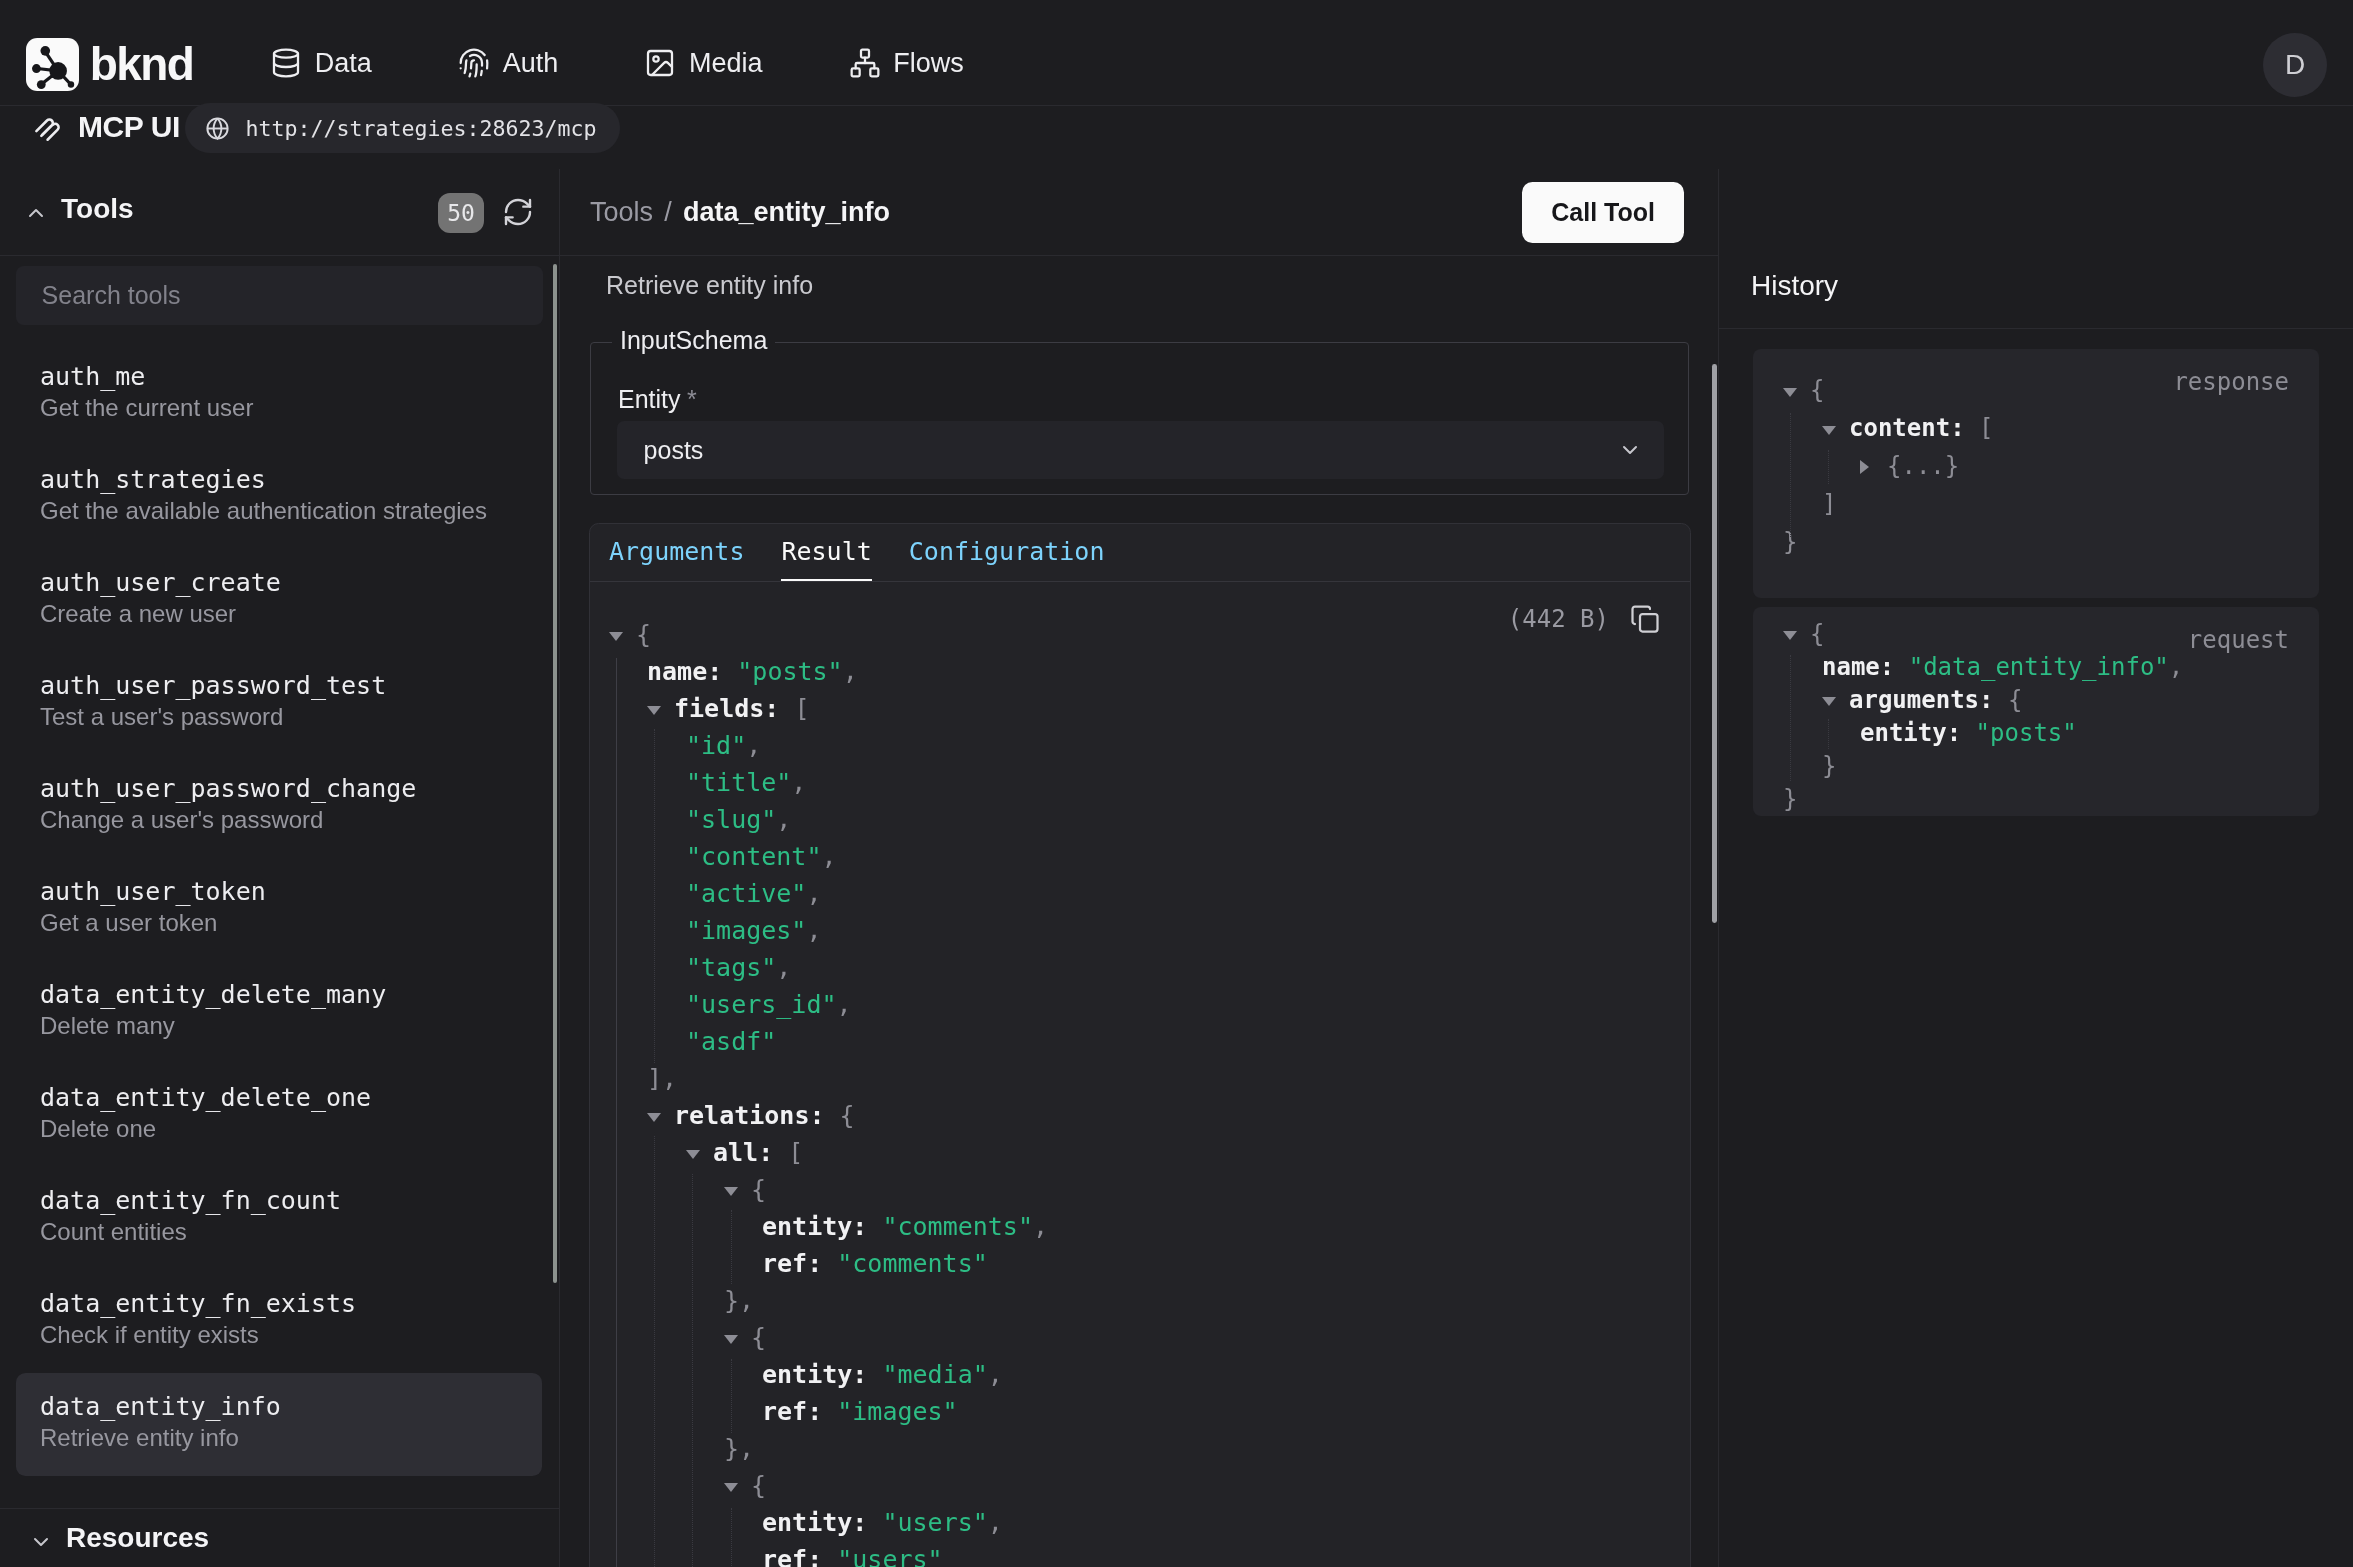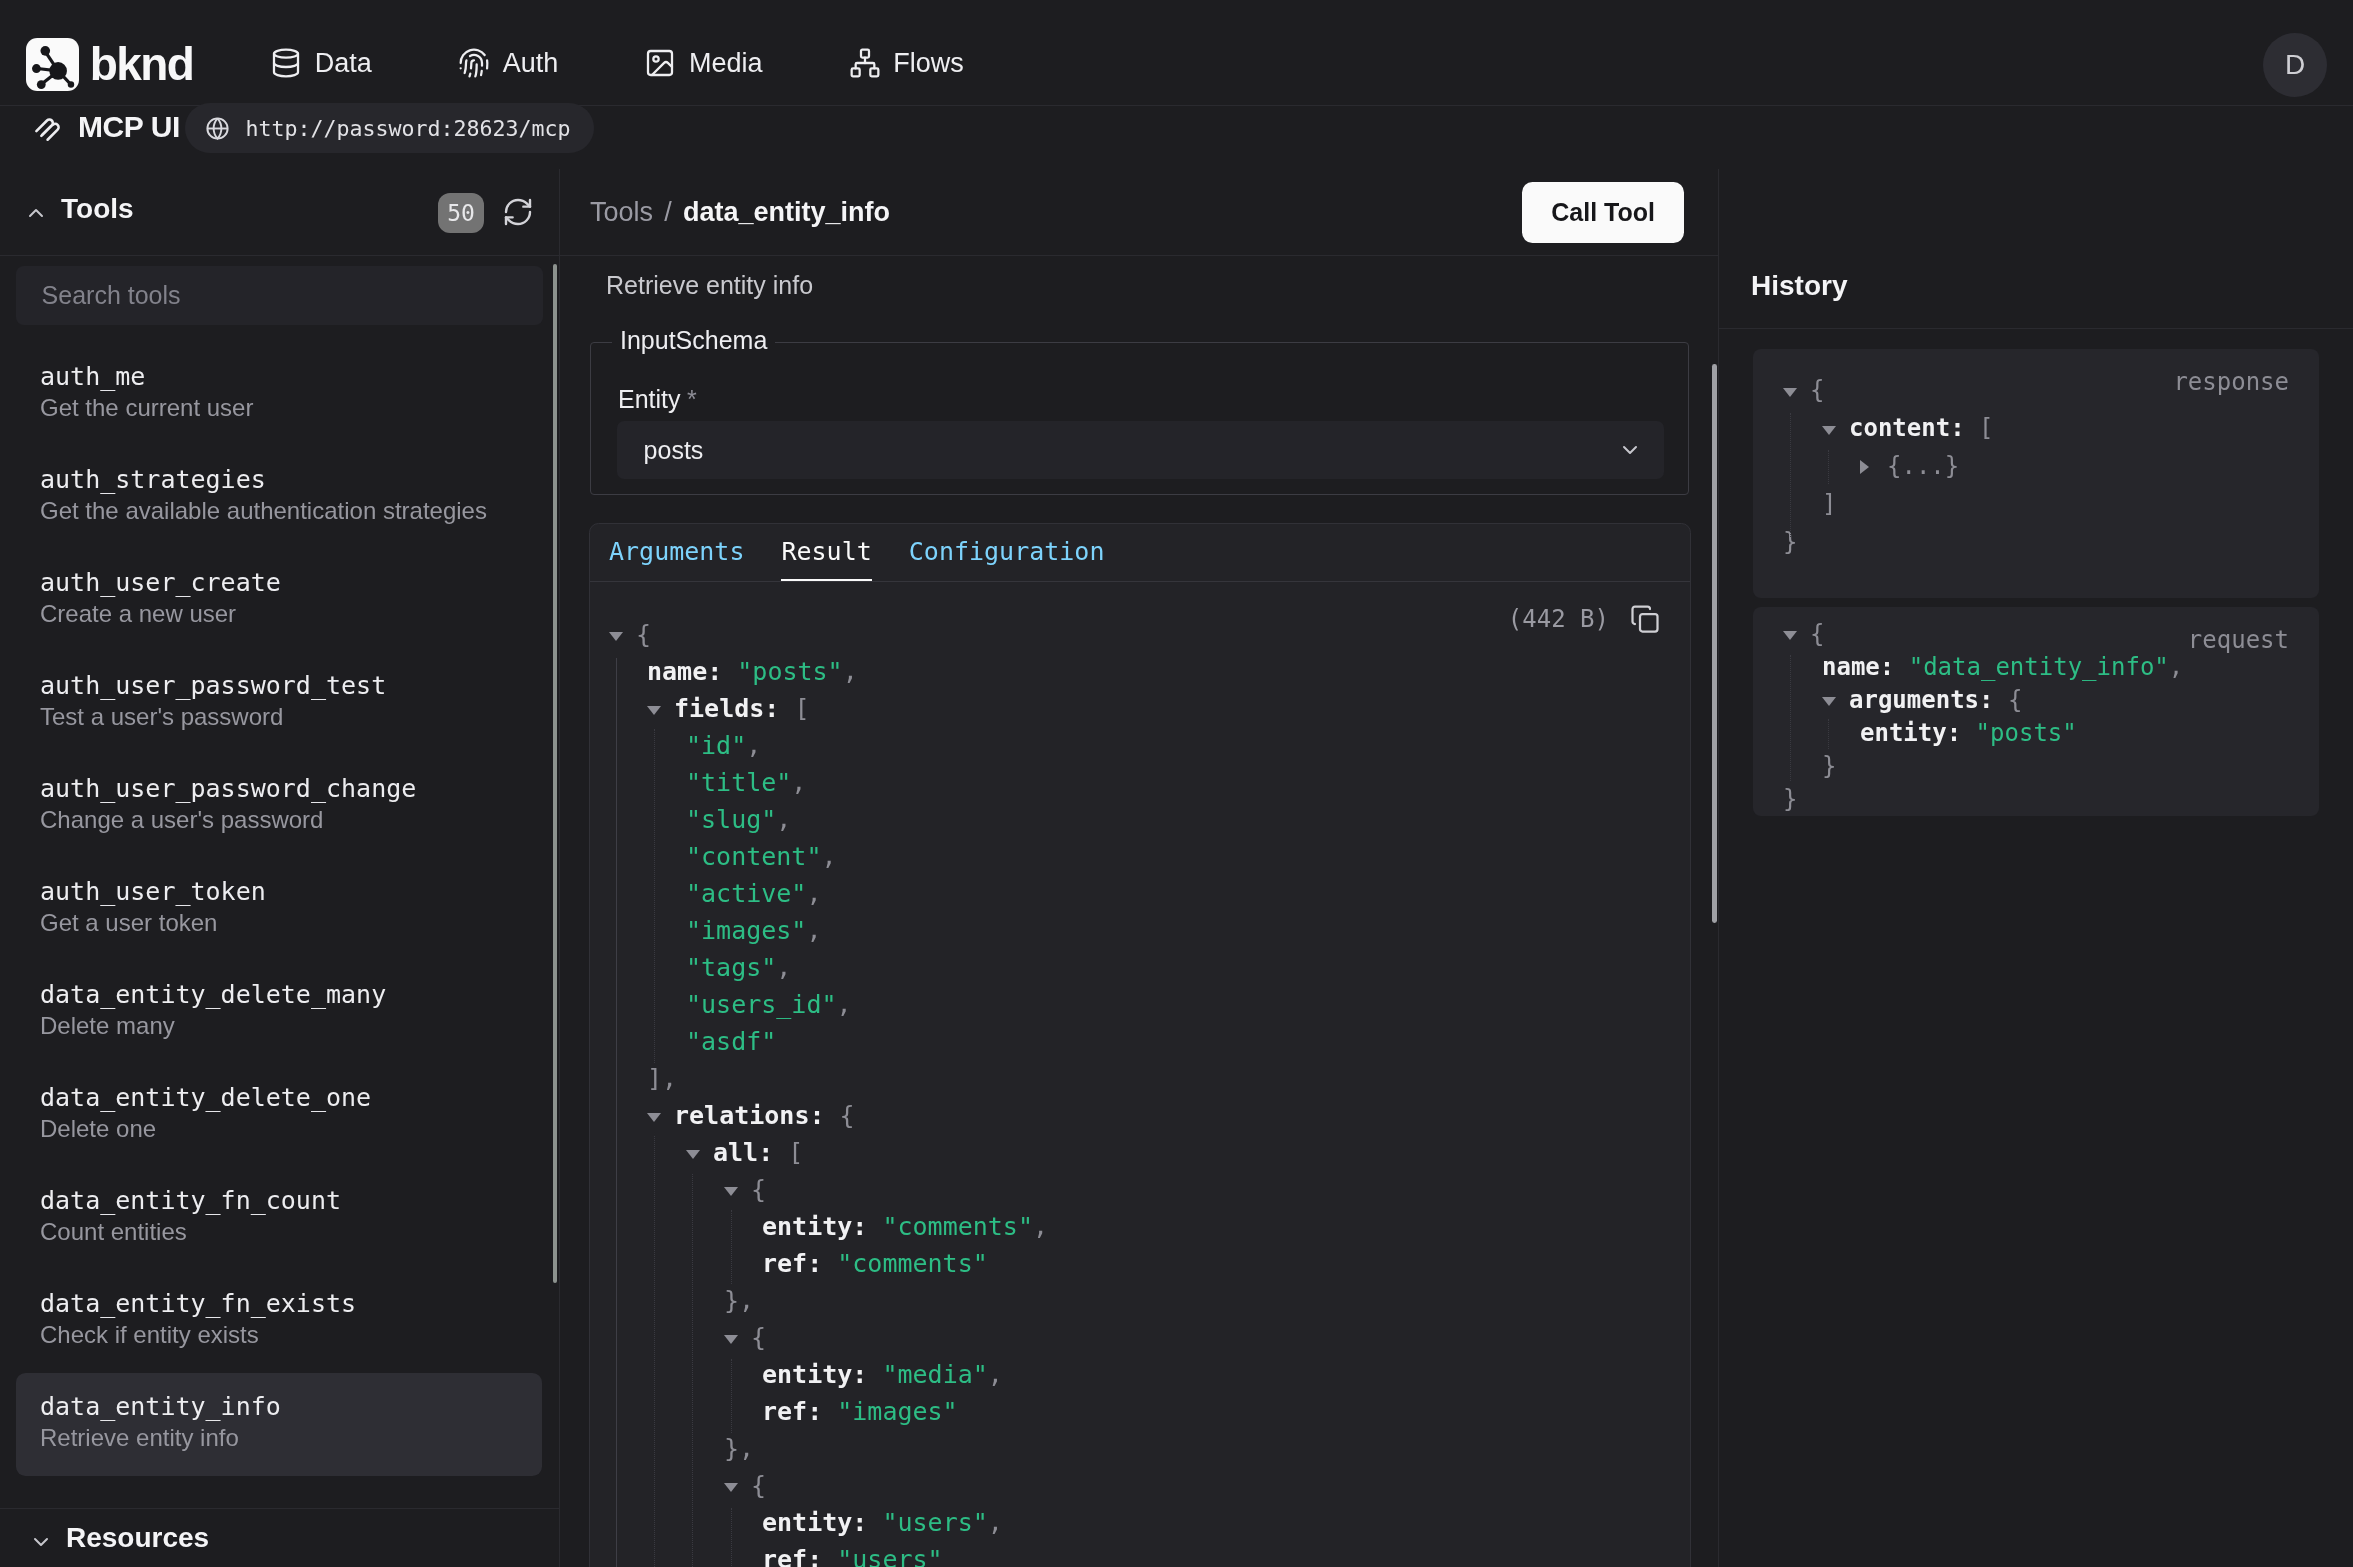--- a/index.html
+++ b/index.html
@@ -90,21 +90,21 @@
   .arr::before{content:"";display:inline-block;}
   .arr.av::before{border-left:7.2px solid transparent;border-right:7.2px solid transparent;border-top:9.6px solid var(--code-punct);margin-bottom:1.6px;}
   .arr.ar::before{border-top:7.2px solid transparent;border-bottom:7.2px solid transparent;border-left:9.6px solid var(--code-punct);margin-bottom:0;}
   .g{position:absolute;width:1.6px;}
   .gsolid{background:#3e3e46;}
   .gdot{border-left:1.6px dotted #3a3a41;}
 
   
   .history{position:absolute;left:1719px;top:169px;width:635px;height:1398px;}
   .hist-head{position:relative;height:160px;border-bottom:0.8px solid var(--border);}
-  .hist-title{position:absolute;left:32px;top:101px;font-size:28px;font-weight:700;color:#f4f4f6;}
+  .hist-title{position:absolute;left:32px;top:101px;font-size:28px;font-weight:400;color:#f4f4f6;}
   .hcards{position:absolute;left:34px;top:180px;width:566px;}
   .hcard{position:relative;width:566px;background:var(--panel-card-bg);border-radius:8px;font-family:"DejaVu Sans Mono",monospace;font-size:24px;margin-bottom:8.8px;overflow:hidden;}
   .hcard-0{height:249px;padding-top:22.4px;}
   .hcard-0 .jrow{line-height:38px;height:38px;}
   .hcard-1{height:209px;padding-top:11.2px;}
   .hcard-1 .jrow{line-height:33px;height:33px;}
   .hlabel{position:absolute;top:19px;right:30px;color:#8d8d95;}
 </style>
 </head>
 <body>
@@ -184,21 +184,21 @@
         <path d="M12.4 19.6 19.5 12.5a2.4 2.4 0 0 0-3.4-3.4"></path>
       </svg>
     </div>
     <div class="mcp-title">MCP UI</div>
     <div class="url-pill">
       <svg class="ic" width="27" height="27" viewBox="0 0 24 24" fill="none" stroke-width="1.7">
         <circle cx="12" cy="12" r="9"></circle>
           <path d="M3 12h18"></path>
           <path d="M12 3a13.5 13.5 0 0 1 0 18a13.5 13.5 0 0 1 0-18"></path>
       </svg>
-      <span class="url-text mono">http://password:28623/mcp</span>
+      <span class="url-text mono">http://strategies:28623/mcp</span>
     </div>
   </div>
 
   <div class="vline sb"></div>
   <div class="vline hist"></div>
   <div class="side-scroll-thumb"></div>
   <div class="main-scroll-thumb"></div>
 
   <aside class="sidebar">
     <div class="side-head">

